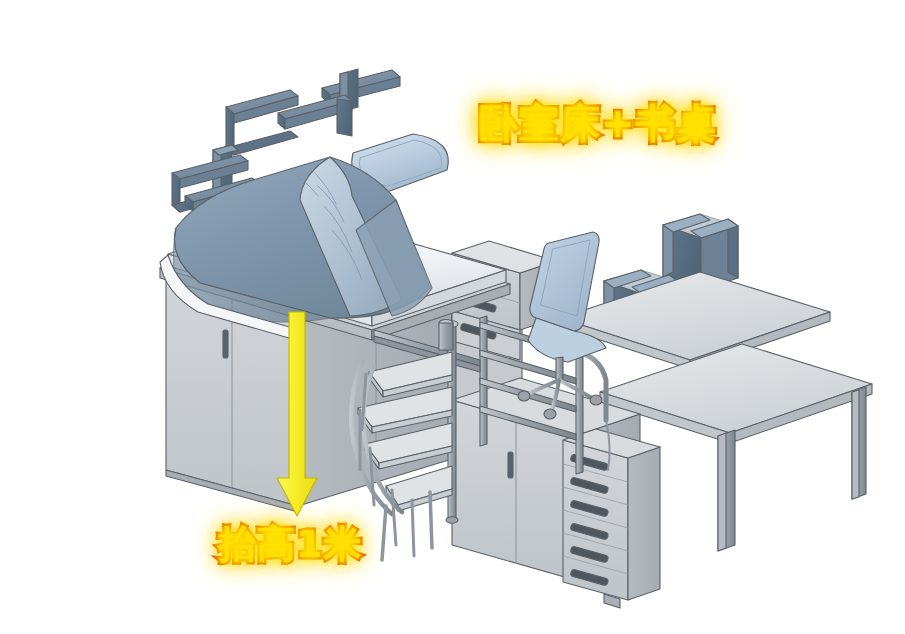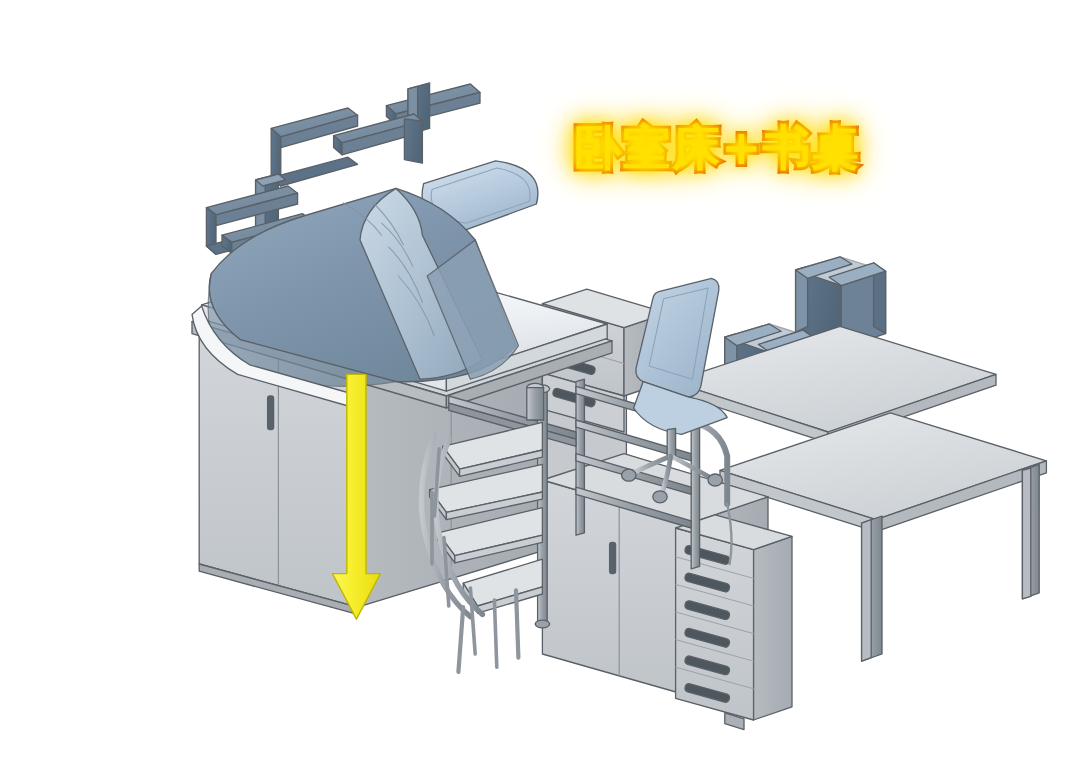--- a/index.html
+++ b/index.html
@@ -410,14 +410,15 @@
     </g>
 
     <g>
       <polygon points="289,312 305,312 305,478 317,478 297,516 277,478 289,478" fill="url(#gArrow)" stroke="#c2b700" stroke-width="1.2" stroke-linejoin="round"></polygon>
     </g>
 
   </svg>
 
   <div class="anno label-title">卧室床+书桌</div>
 
+  <div class="anno label-height">抬高1米</div>
 
 </div>
 
 </body></html>

